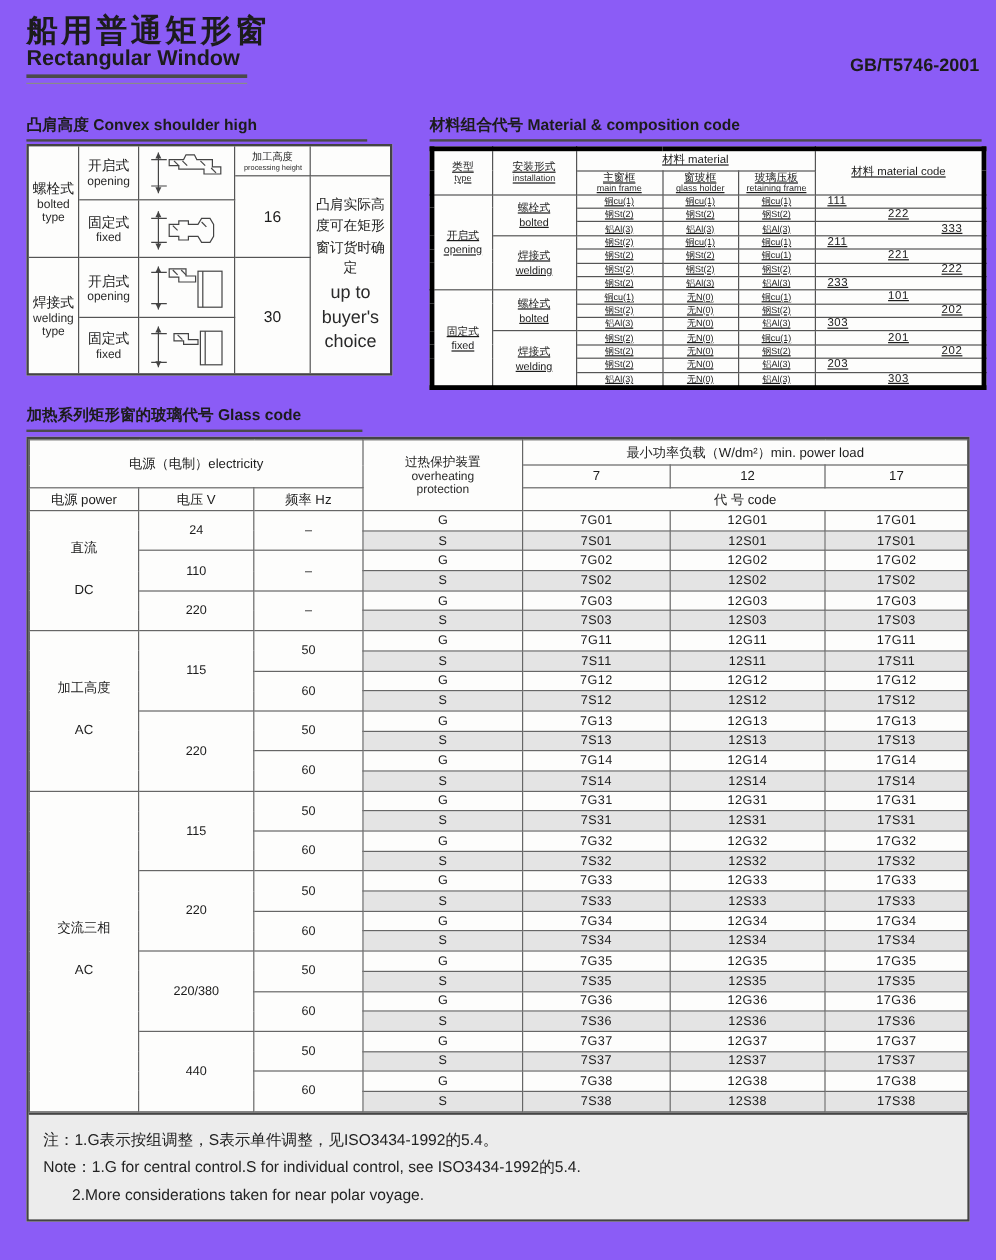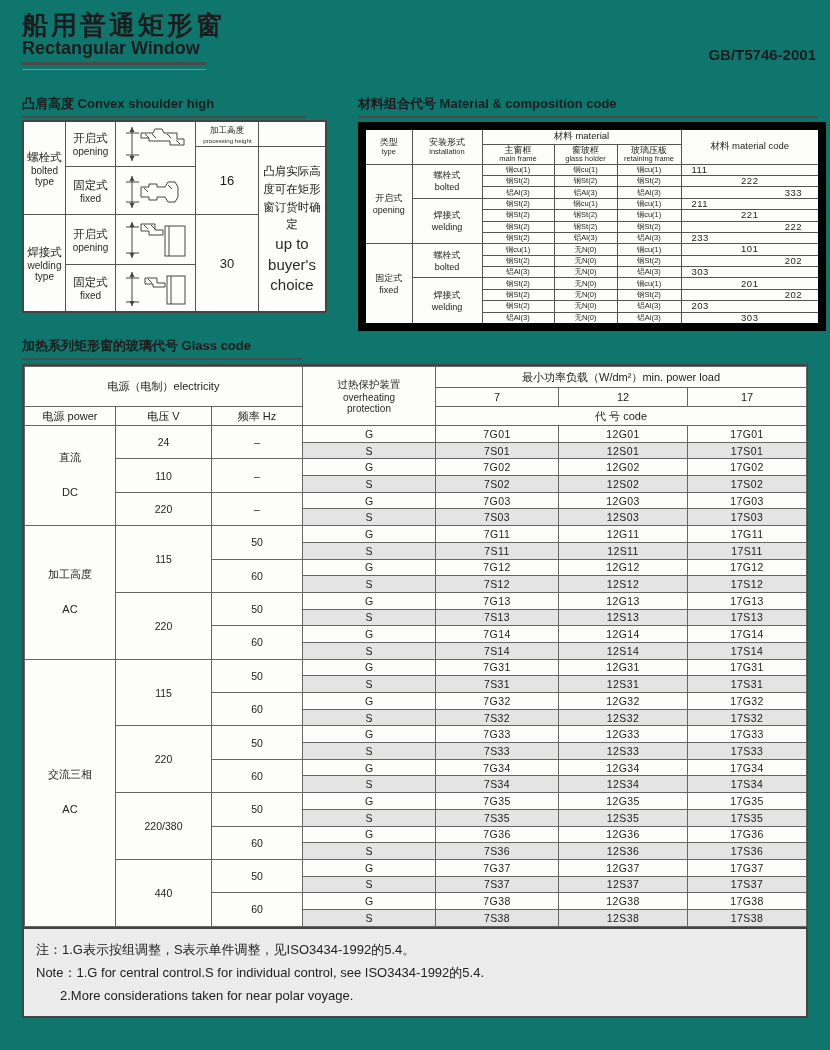--- a/index.html
+++ b/index.html
@@ -1,16 +1,16 @@
 <!DOCTYPE html>
 <html><head>
 <meta charset="utf-8">
 <style>
   html,body{margin:0;padding:0;background:#ffffff;}
-  .page{position:relative;width:830px;height:1050px;background:#0f766e;
+  .page{position:relative;width:830px;height:1050px;background:#8b5cf6;
         font-family:"Liberation Sans", sans-serif;color:#1c1c1c;overflow:hidden;}
 
   
   .title-zh{position:absolute;left:22px;top:8px;font-size:26px;font-weight:bold;letter-spacing:3px;}
   .title-en{position:absolute;left:22px;top:38px;font-size:18px;font-weight:bold;}
   .title-rule{position:absolute;left:22px;top:62px;width:184px;height:4px;
               border-top:3px solid #4a4a4a;border-bottom:1px solid #8a8a8a;}
   .standard{position:absolute;right:14px;top:46px;font-size:15px;font-weight:bold;}
 
   
@@ -47,21 +47,21 @@
   .c-30{grid-column:4;grid-row:4/6;font-size:13px;}
   .c-act{grid-column:5;grid-row:2/6;padding:2px 4px;}
   .c-ph .zh,.c-ah .zh{font-size:8.5px;}
   .c-ph .en,.c-ah .en{font-size:6.5px;transform:scale(.95);white-space:nowrap;}
   .c-act .zh{font-size:11.5px;line-height:1.55;}
   .c-act .en{font-size:15px;line-height:1.35;}
 
   
   .mat-wrap{position:absolute;left:358px;top:122px;width:460px;}
   table{border-collapse:collapse;table-layout:fixed;}
-  .mat-table{width:460px;border:8px solid #000000;background:#fdfdfc;}
+  .mat-table{width:460px;border:4px solid #000000;background:#fdfdfc;text-decoration:underline;}
   .mat-table th,.mat-table td{border:1px solid #555;padding:0;vertical-align:middle;
     text-align:center;overflow:hidden;}
   .mat-table thead th{font-weight:normal;}
   .mat-table .h-zh{display:block;font-size:9px;line-height:1.2;}
   .mat-table .h-en{display:block;font-size:7.5px;line-height:1.1;color:#2a2a2a;}
   .mat-table .h1{height:18px;font-size:9.5px;}
   .mat-table .h2{height:18px;}
   .mat-table tbody td{height:10.4px;font-size:7.5px;line-height:1.05;}
   .mat-table td.lab{font-size:9px;white-space:pre-line;line-height:1.35;}
   .mat-table td.code-cell{font-size:9.5px;letter-spacing:.5px;}

